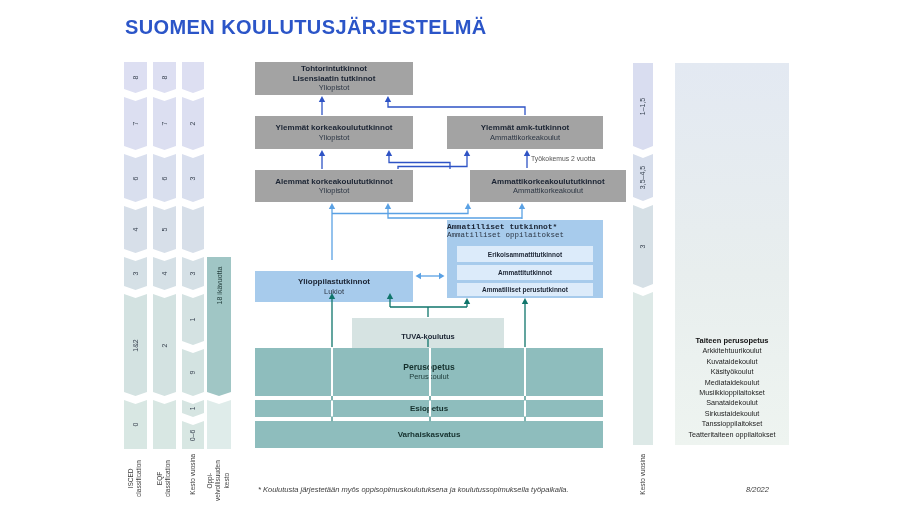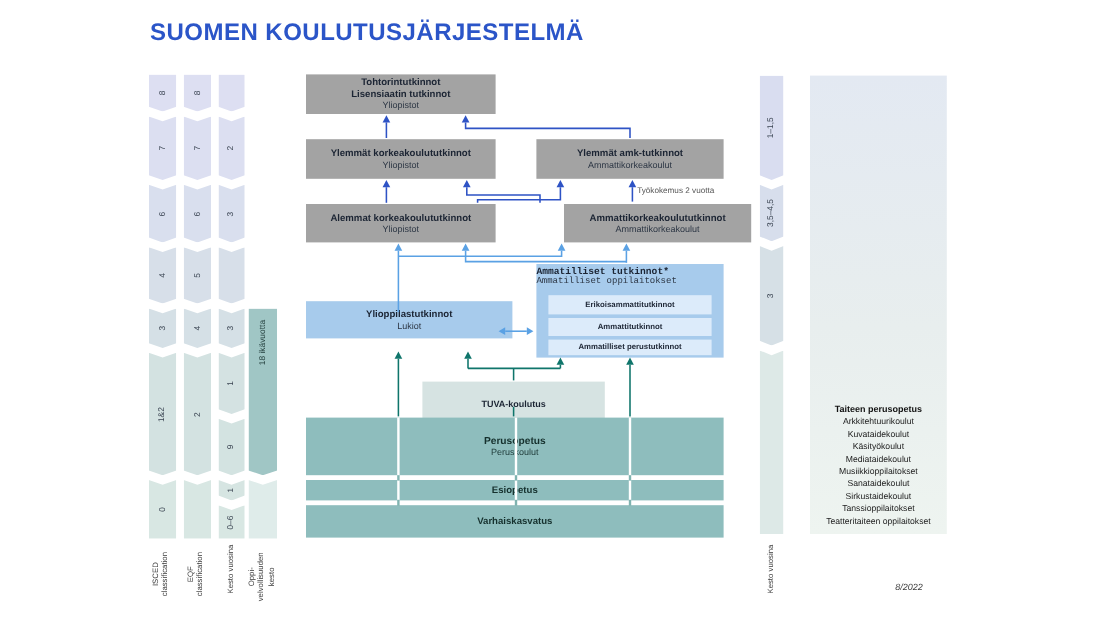--- a/index.html
+++ b/index.html
@@ -159,21 +159,21 @@
 
   <div class="box lblue" style="left:447px;top:220px;width:156px;height:78px"></div>
   <div class="amm-head">
     <div class="bt">Ammatilliset tutkinnot*</div>
     <div class="bs">Ammatilliset oppilaitokset</div>
   </div>
   <div class="inner" style="left:457px;top:246px;width:136px;height:16px">Erikoisammattitutkinnot</div>
   <div class="inner" style="left:457px;top:265px;width:136px;height:15px">Ammattitutkinnot</div>
   <div class="inner" style="left:457px;top:283px;width:136px;height:13px">Ammatilliset perustutkinnot</div>
 
-  <div class="box lblue" style="left:255px;top:251px;width:172px;height:31px">
+  <div class="box lblue" style="left:255px;top:271px;width:158px;height:31px">
     <div class="bt">Ylioppilastutkinnot</div>
     <div class="bs">Lukiot</div>
   </div>
 
   <div class="box tuva" style="left:352px;top:318px;width:152px;height:39px">
     <div class="bt" style="font-size:7.5px">TUVA-koulutus</div>
   </div>
 
   <div class="box teal" style="left:255px;top:348px;width:348px;height:48px">
     <div class="bt2">Perusopetus</div>
@@ -266,15 +266,16 @@
     <g stroke="#7fb3b0" stroke-width="2">
       <line x1="332" y1="396" x2="332" y2="400.5"></line>
       <line x1="430" y1="396" x2="430" y2="400.5"></line>
       <line x1="525" y1="396" x2="525" y2="400.5"></line>
       <line x1="332" y1="416.5" x2="332" y2="421.5"></line>
       <line x1="430" y1="416.5" x2="430" y2="421.5"></line>
       <line x1="525" y1="416.5" x2="525" y2="421.5"></line>
     </g>
   </svg>
 
+  <div class="footer-note" style="left:258px;top:485px">* Koulutusta järjestetään myös oppisopimuskoulutuksena ja koulutussopimuksella työpaikalla.</div>
   <div class="footer-note" style="left:746px;top:485px">8/2022</div>
 
 </div>
 
 </body></html>

